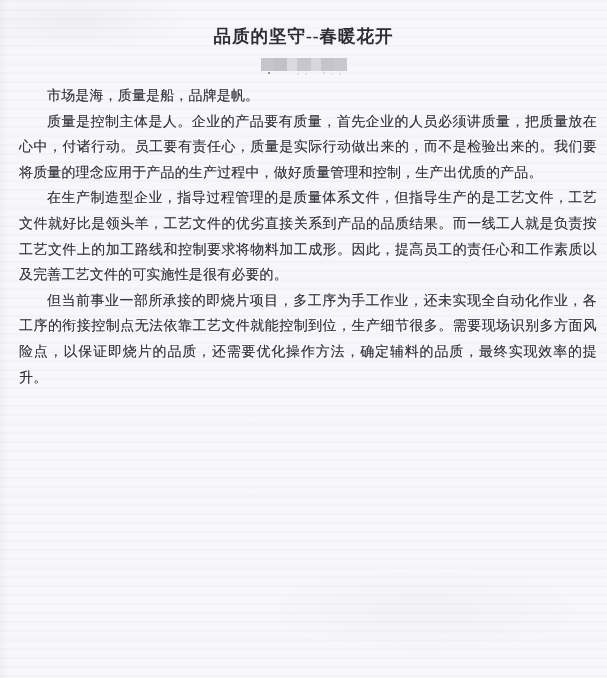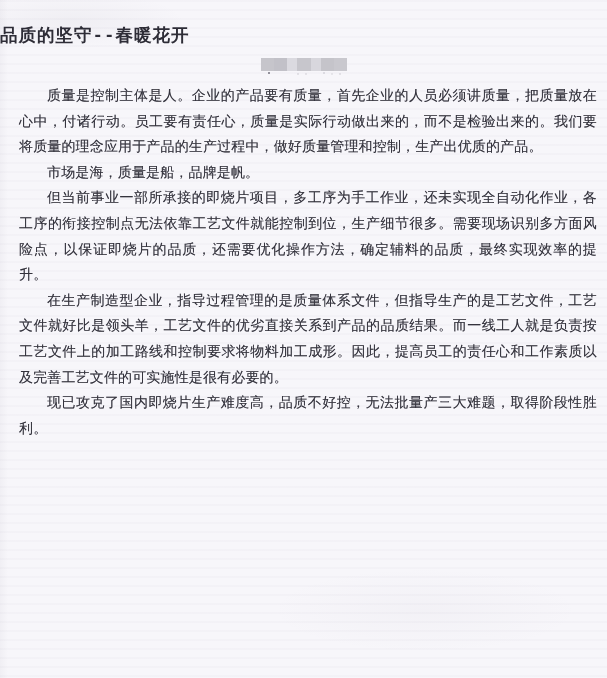--- a/index.html
+++ b/index.html
@@ -25,23 +25,23 @@
       linear-gradient(90deg, rgba(110,105,125,0.05) 0px, rgba(110,105,125,0) 8px);
     color: #34333d;
     overflow: hidden;
     padding-top: 26px;
   }
   .title {
     margin: 0;
     font-size: 17.5px;
     line-height: 20px;
     font-weight: bold;
+    text-align: center;
     letter-spacing: 1px;
     color: #2e2d37;
-    font-family: Liberation Mono, monospace;
   }
   .redaction {
     position: relative;
     width: 86px;
     height: 13px;
     margin: 12px auto 0 auto;
     display: flex;
   }
   .redaction .blk {
     height: 13px;
@@ -91,20 +91,19 @@
       <span class="blk" style="width: 13px; background: rgb(198, 197, 203);"></span>
       <span class="blk" style="width: 13px; background: rgb(194, 193, 200);"></span>
       <span class="blk" style="width: 10px; background: rgb(219, 218, 224);"></span>
       <span class="blk" style="width: 14px; background: rgb(199, 198, 204);"></span>
       <span class="blk" style="width: 10px; background: rgb(216, 215, 221);"></span>
       <span class="blk" style="width: 13px; background: rgb(197, 196, 202);"></span>
       <span class="blk" style="width: 13px; background: rgb(201, 200, 206);"></span>
     </div>
 
   <div class="body">
+    <p class="para">市场是海，质量是船，品牌是帆。</p>
     <p class="para">质量是控制主体是人。企业的产品要有质量，首先企业的人员必须讲质量，把质量放在心中，付诸行动。员工要有责任心，质量是实际行动做出来的，而不是检验出来的。我们要将质量的理念应用于产品的生产过程中，做好质量管理和控制，生产出优质的产品。</p>
-    <p class="para">市场是海，质量是船，品牌是帆。</p>
+    <p class="para">在生产制造型企业，指导过程管理的是质量体系文件，但指导生产的是工艺文件，工艺文件就好比是领头羊，工艺文件的优劣直接关系到产品的品质结果。而一线工人就是负责按工艺文件上的加工路线和控制要求将物料加工成形。因此，提高员工的责任心和工作素质以及完善工艺文件的可实施性是很有必要的。</p>
     <p class="para">但当前事业一部所承接的即烧片项目，多工序为手工作业，还未实现全自动化作业，各工序的衔接控制点无法依靠工艺文件就能控制到位，生产细节很多。需要现场识别多方面风险点，以保证即烧片的品质，还需要优化操作方法，确定辅料的品质，最终实现效率的提升。</p>
-    <p class="para">在生产制造型企业，指导过程管理的是质量体系文件，但指导生产的是工艺文件，工艺文件就好比是领头羊，工艺文件的优劣直接关系到产品的品质结果。而一线工人就是负责按工艺文件上的加工路线和控制要求将物料加工成形。因此，提高员工的责任心和工作素质以及完善工艺文件的可实施性是很有必要的。</p>
-    <p class="para">现已攻克了国内即烧片生产难度高，品质不好控，无法批量产三大难题，取得阶段性胜利。</p>
   </div>
 
 </div>
 
 </body></html>

